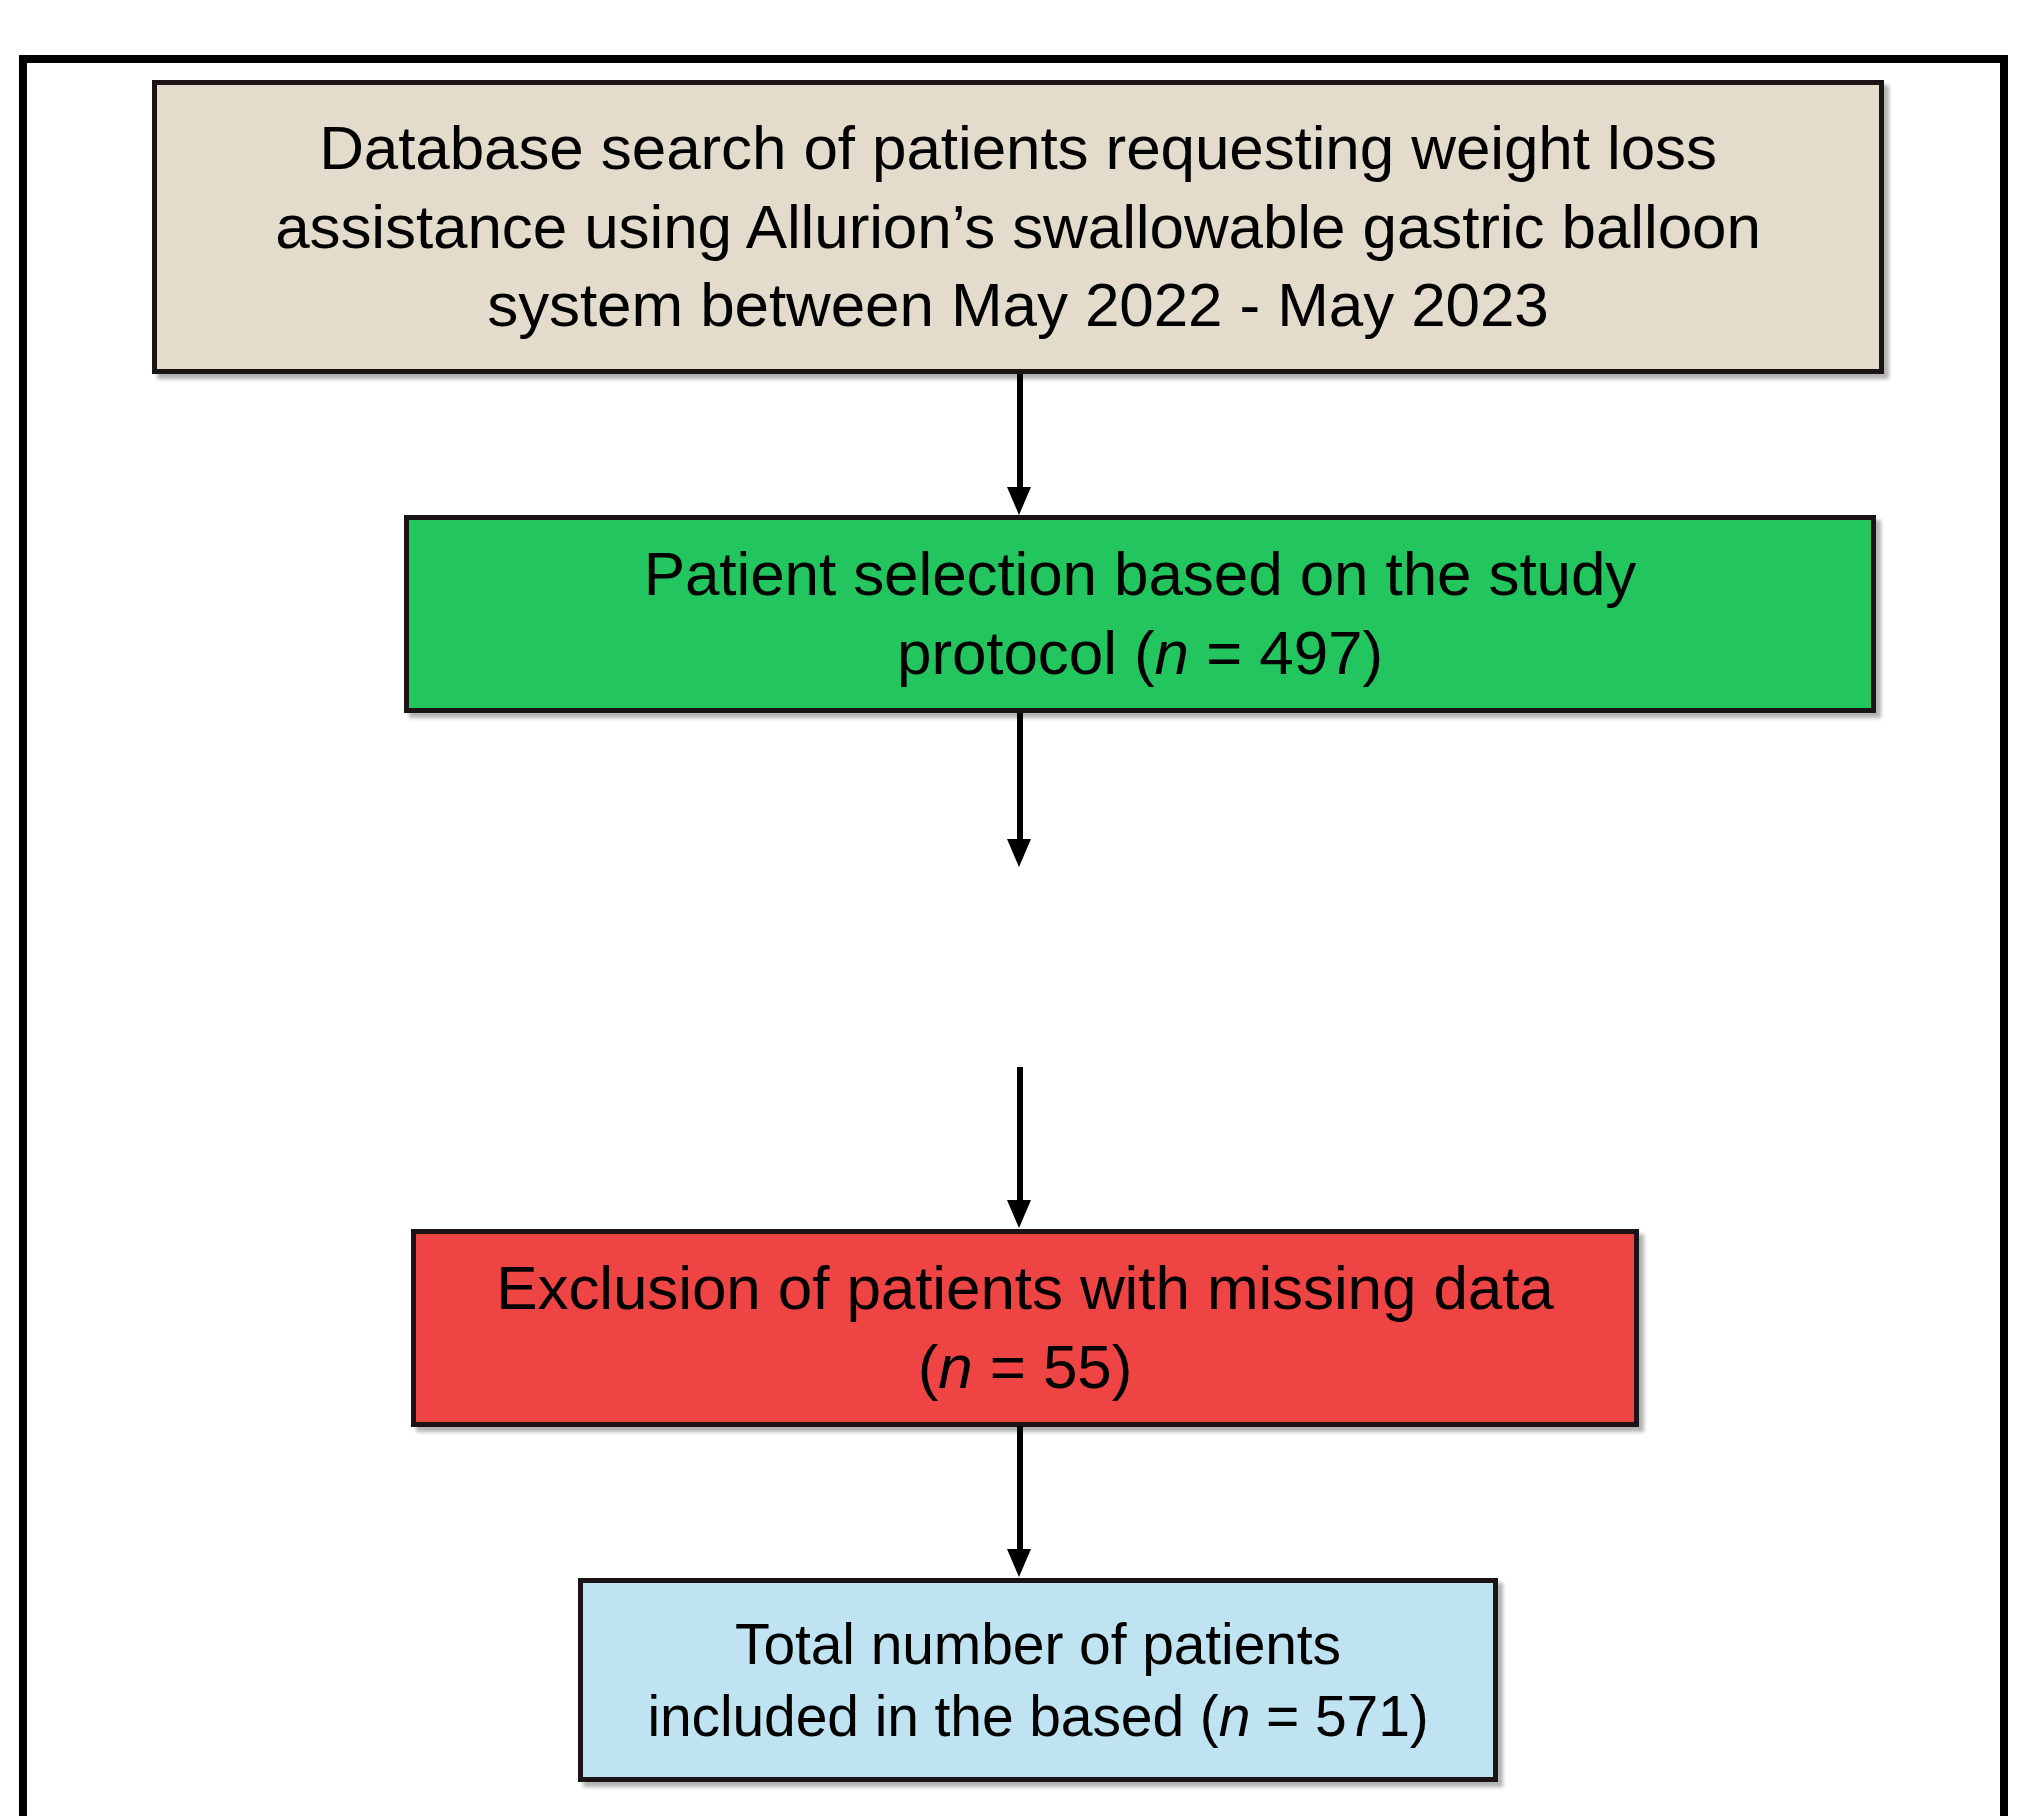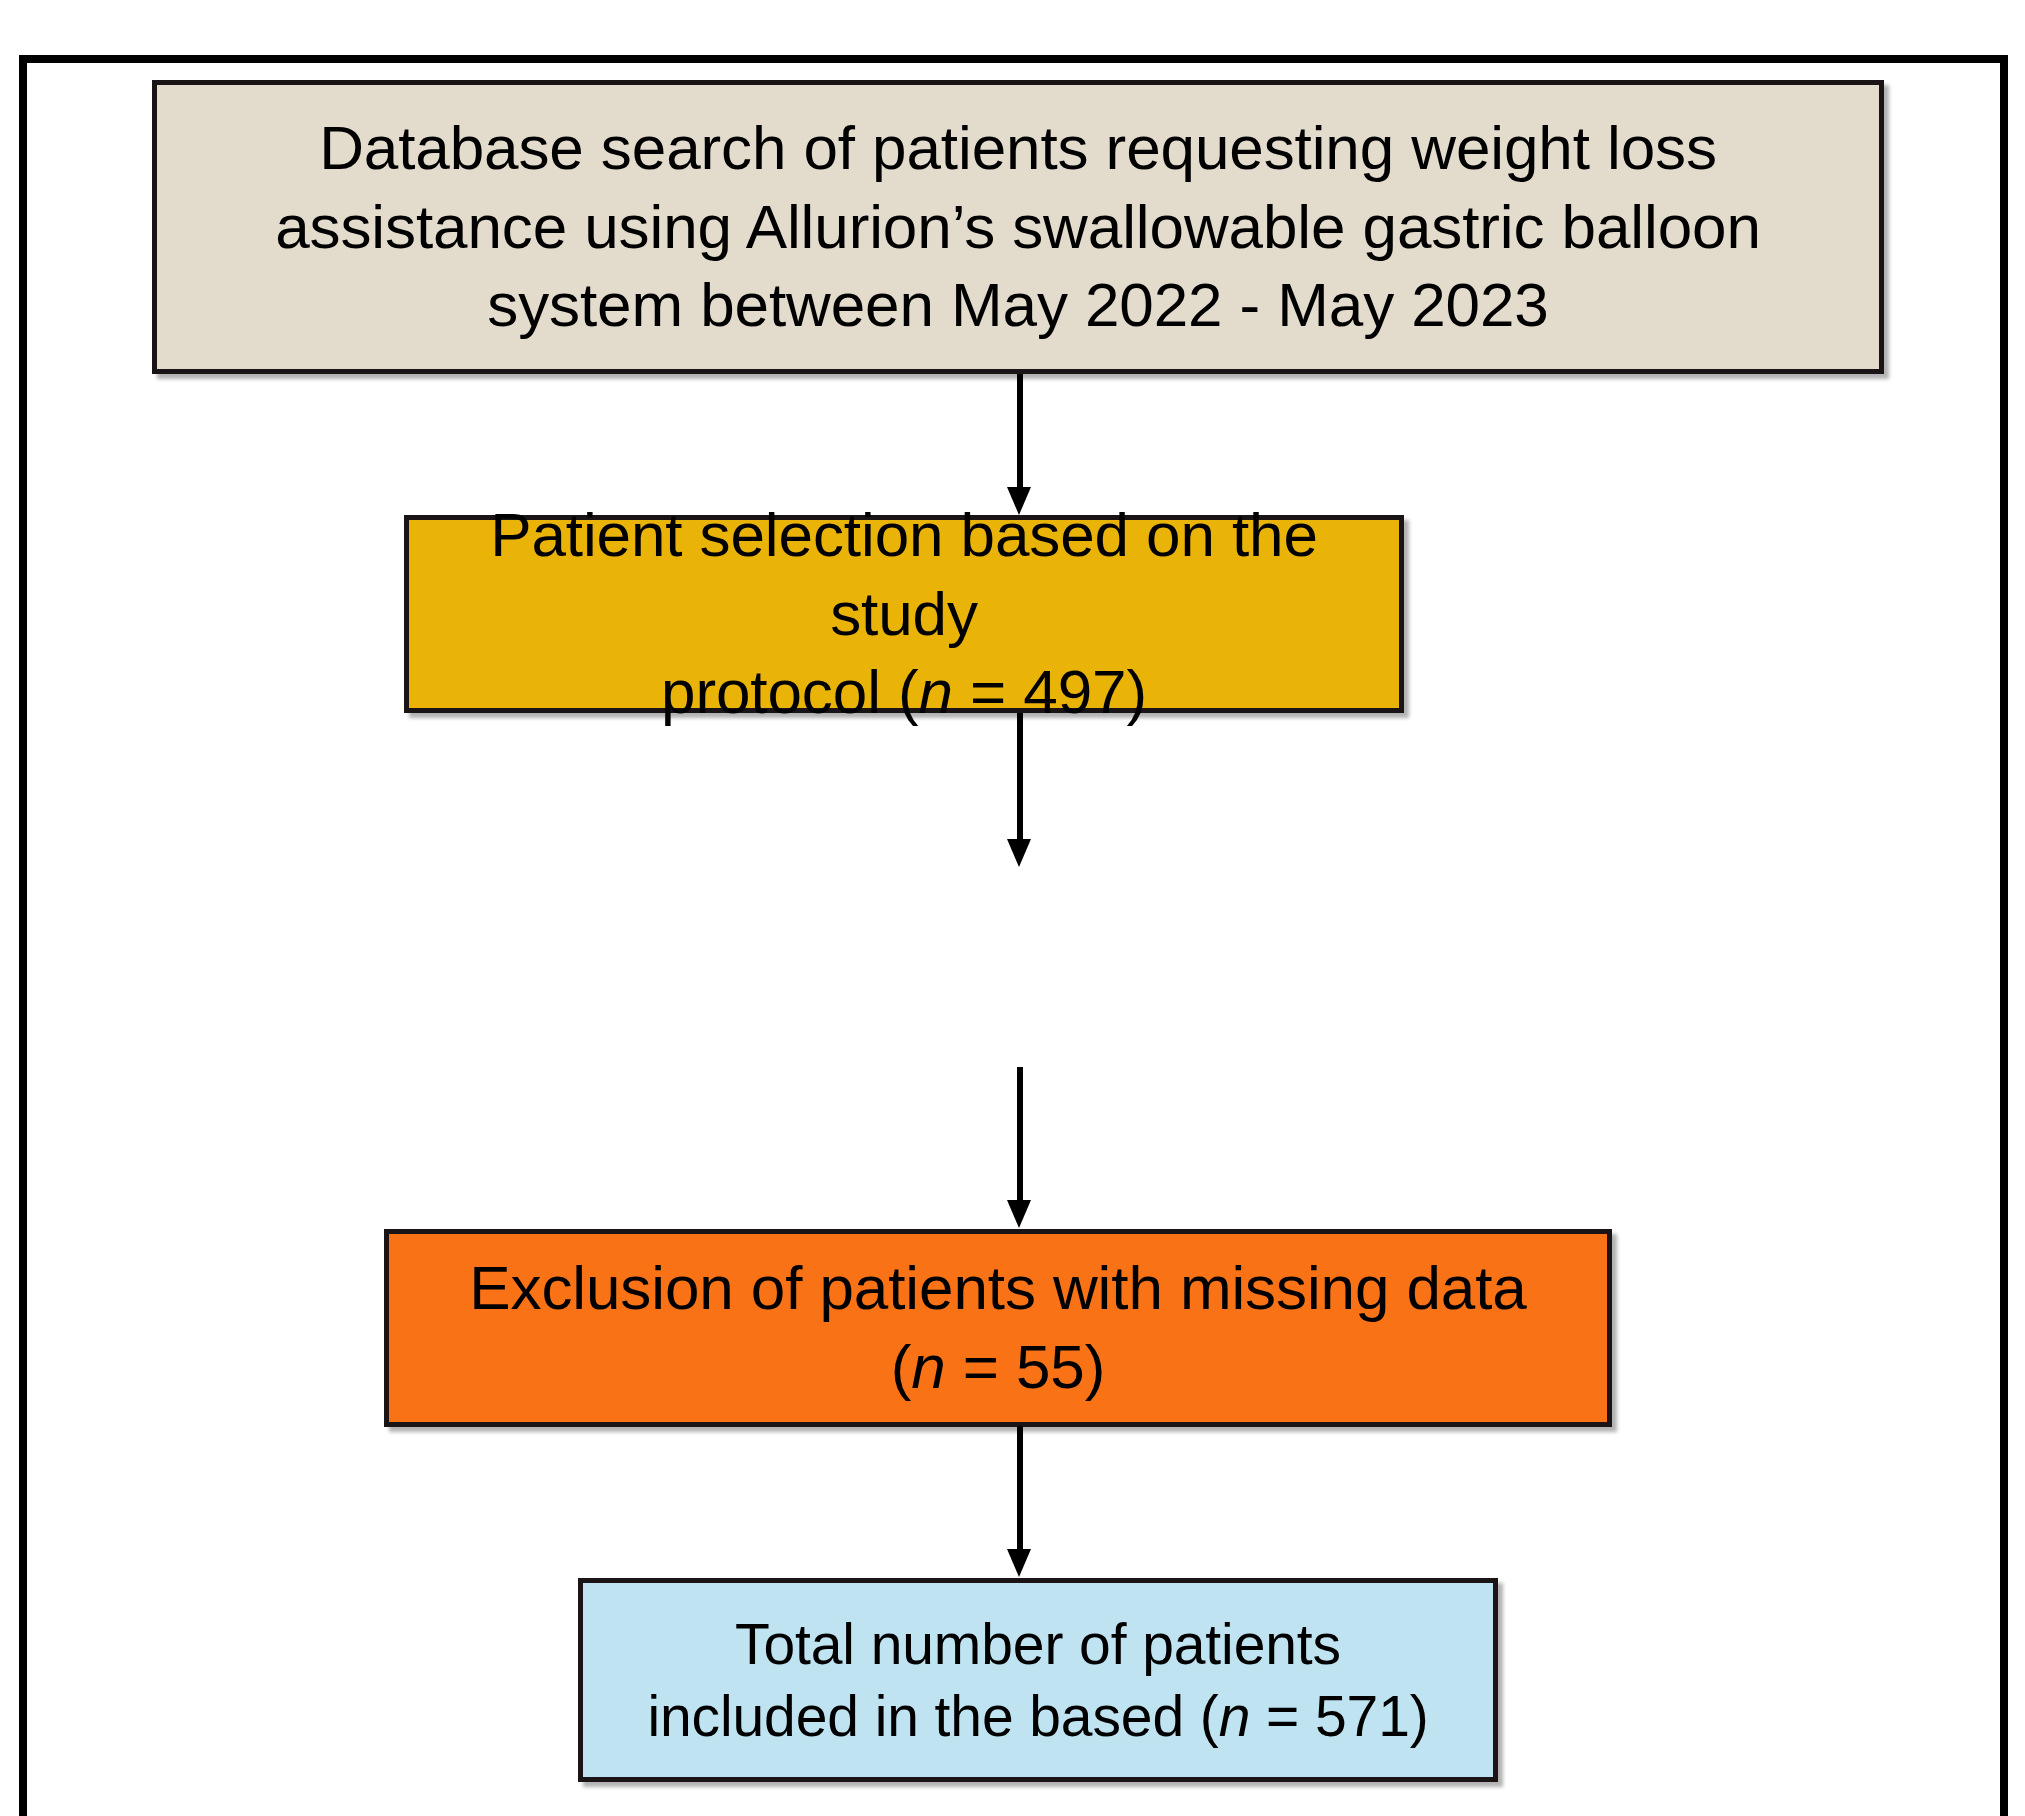--- a/index.html
+++ b/index.html
@@ -53,34 +53,34 @@
 
   
   #box-database-search {
     left: 152px;  top: 41px;
     width: 1732px; height: 294px;
     background: #e3dccd;
     font-size: 62px;
   }
   #box-patient-selection {
     left: 404px;  top: 476px;
-    width: 1000px; height: 198px;
-    background: #eab308;
+    width: 1472px; height: 198px;
+    background: #22c55e;
     font-size: 62px;
   }
   #box-excluded-incompatibility {
     left: 151px;  top: 827px;
     width: 1735px; height: 201px;
     background: #d3a3b9;
     font-size: 62px;
   }
   #box-missing-data {
-    left: 384px;  top: 1190px;
+    left: 411px;  top: 1190px;
     width: 1228px; height: 198px;
-    background: #f97316;
+    background: #ef4444;
     font-size: 62px;
   }
   #box-total-included {
     left: 578px;  top: 1539px;
     width: 920px; height: 204px;
     background: #bfe3f0;
     font-size: 57px;
   }
 
   

